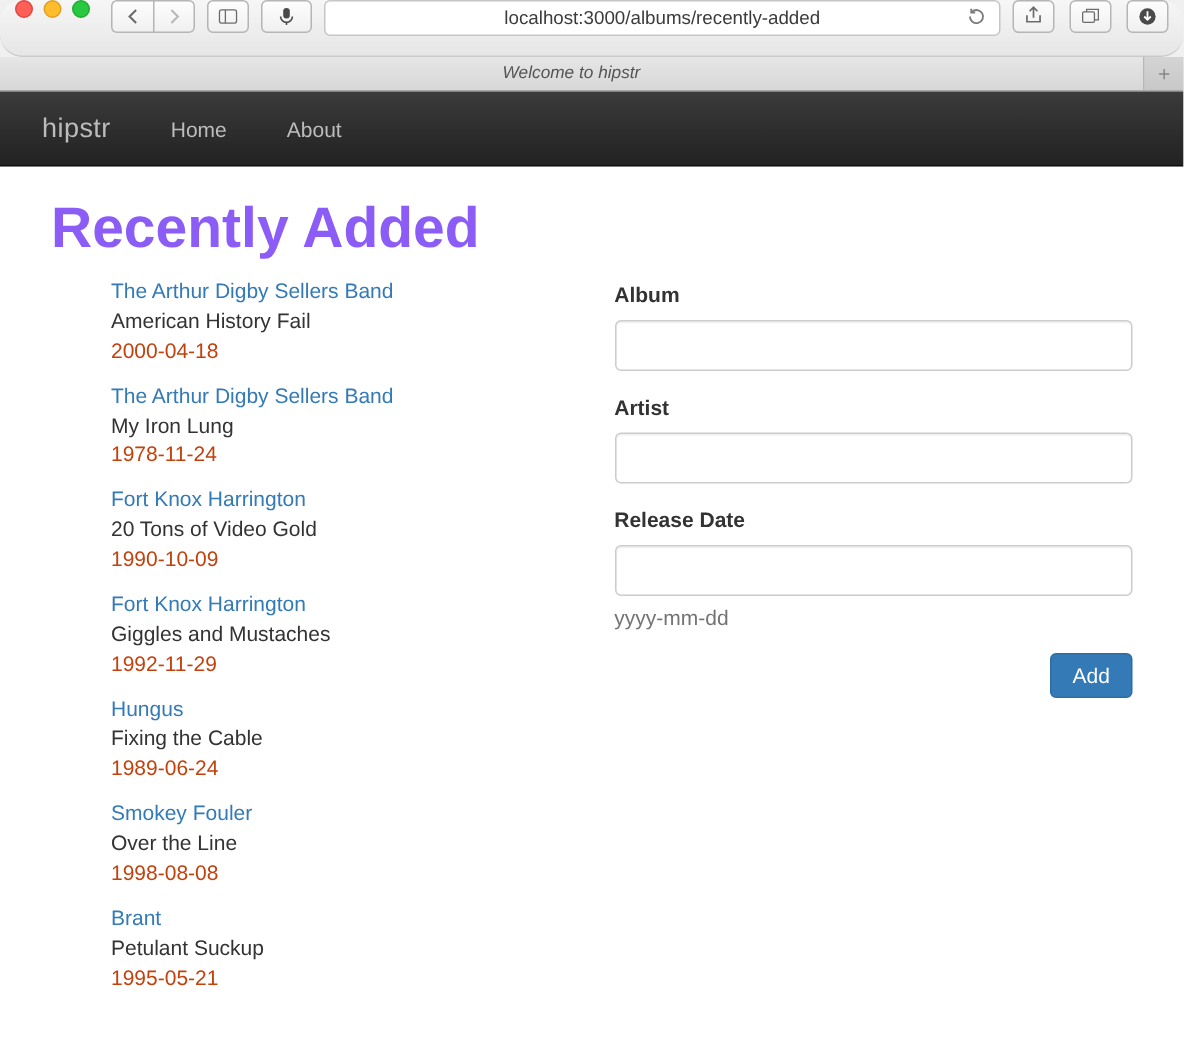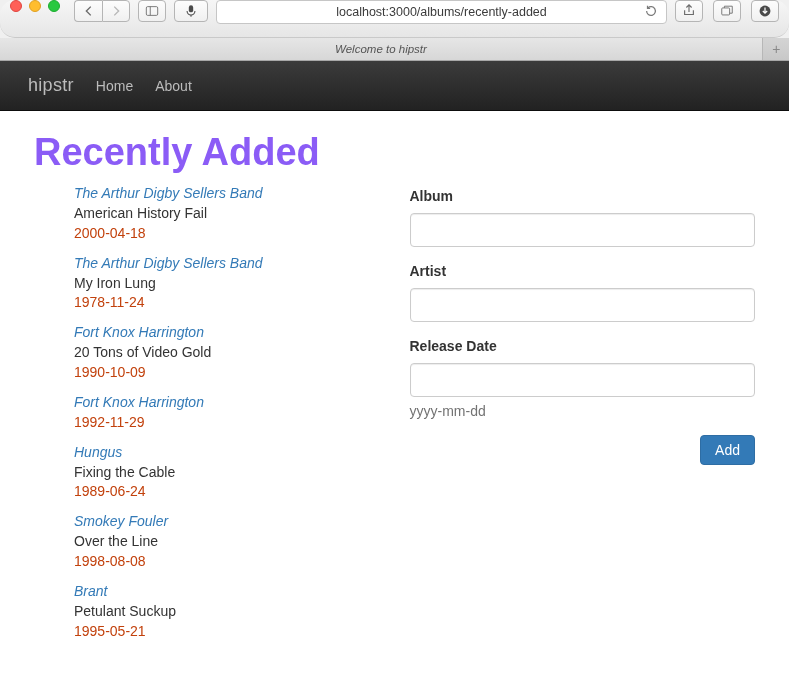--- a/index.html
+++ b/index.html
@@ -82,21 +82,21 @@
   font-size: 14px;
   background: linear-gradient(#d4d4d4,#c8c8c8);
 }
 .app-navbar {
   background: linear-gradient(#3b3b3b,#222);
   border-bottom: 1px solid #0d0d0d;
   height: 50px;
   display: flex;
   align-items: center;
   padding: 0 28px;
-  gap: 22px;
+  gap: 40px;
   text-align: center;
 }
 .brand { color: #bcbcbc; font-size: 18px; letter-spacing: 0.3px; }
 .nav-link { color: #bcbcbc; font-size: 14px; cursor: pointer; }
 .page-body {
   background: #fff;
   padding: 20px 34px 30px 34px;
   height: calc(697px - 38px - 23px - 50px);
   overflow: auto;
 }
@@ -104,21 +104,21 @@
   font-size: 38px;
   font-weight: 700;
   color: #8b5cf6;
   margin-bottom: 10px;
 }
 .columns { display: flex; gap: 30px; }
 .left-col { width: 50%; }
 .right-col { width: 50%; padding-top: 4px; }
 .album-list { list-style: none; padding-left: 40px; }
 .album-item { margin-bottom: 10px; line-height: 1.42; }
-.artist-link { color: #337ab7; font-size: 14px; cursor: pointer; font-style: italic; }
+.artist-link { color: #337ab7; font-size: 14px; cursor: pointer; }
 .album-name { color: #333; font-size: 14px; }
 .release-date { color: #c2410c; font-size: 14px; }
 .form-group { margin-bottom: 16px; }
 .form-label { display: block; font-weight: 700; font-size: 14px; color: #333; margin-bottom: 9px; }
 .form-input {
   width: 100%;
   height: 34px;
   border: 1px solid #ccc;
   border-radius: 4px;
   padding: 6px 12px;
@@ -233,20 +233,21 @@
             <div class="album-name">My Iron Lung</div>
             <div class="release-date">1978-11-24</div>
           </li>
           <li class="album-item">
             <div class="artist-link">Fort Knox Harrington</div>
             <div class="album-name">20 Tons of Video Gold</div>
             <div class="release-date">1990-10-09</div>
           </li>
           <li class="album-item">
             <div class="artist-link">Fort Knox Harrington</div>
+            <div class="album-name">Giggles and Mustaches</div>
             <div class="release-date">1992-11-29</div>
           </li>
           <li class="album-item">
             <div class="artist-link">Hungus</div>
             <div class="album-name">Fixing the Cable</div>
             <div class="release-date">1989-06-24</div>
           </li>
           <li class="album-item">
             <div class="artist-link">Smokey Fouler</div>
             <div class="album-name">Over the Line</div>

